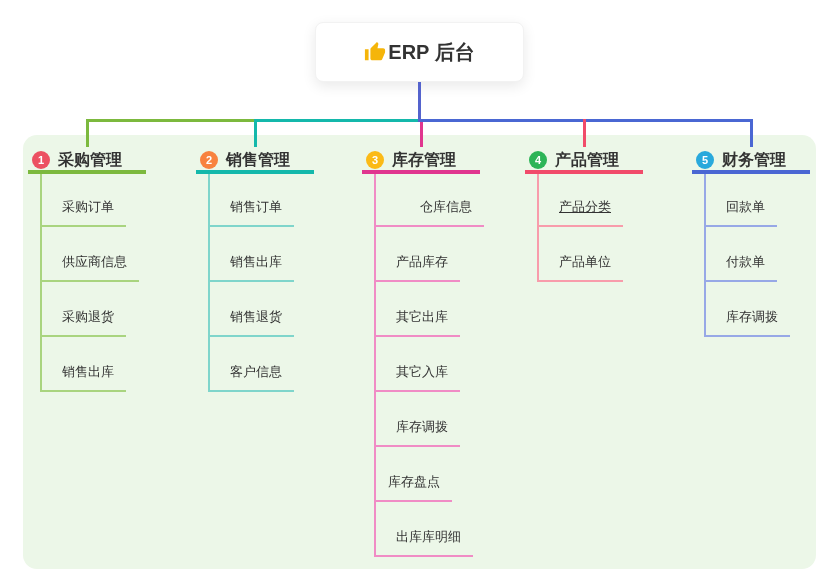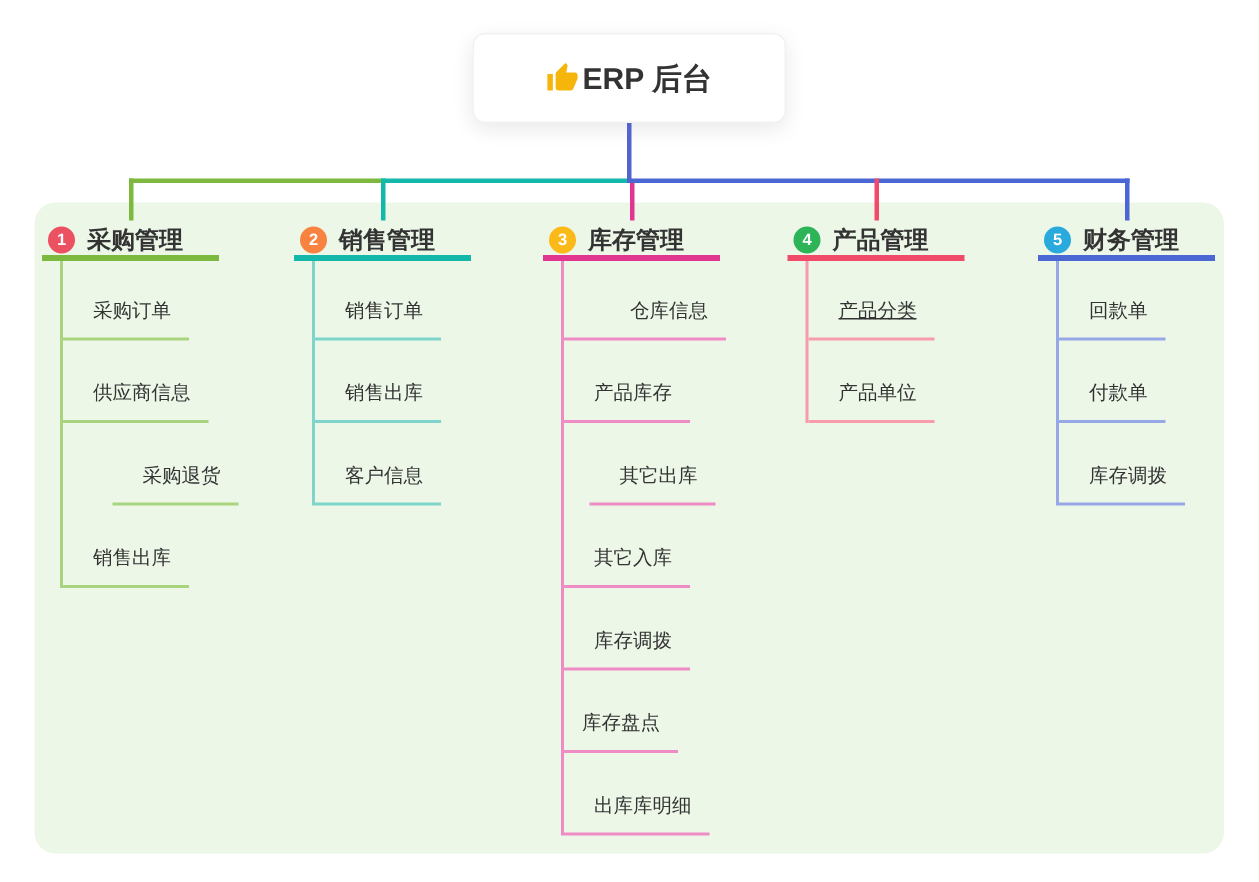--- a/index.html
+++ b/index.html
@@ -85,58 +85,61 @@
           <span>采购管理</span>
         </div>
         <div class="children" style="border-left-color: rgb(169, 212, 127);">
           <div class="child-row">
             <span style="border-bottom-color: rgb(169, 212, 127);">采购订单</span>
           </div>
           <div class="child-row">
             <span style="border-bottom-color: rgb(169, 212, 127);">供应商信息</span>
           </div>
           <div class="child-row">
-            <span style="border-bottom-color: rgb(169, 212, 127); margin-left: 33px;">采购退货</span>
+            <span style="border-bottom-color: rgb(169, 212, 127);">采购退货</span>
           </div>
           <div class="child-row">
             <span style="border-bottom-color: rgb(169, 212, 127);">销售出库</span>
           </div>
         </div>
       </div>
       <div class="branch" style="left: 196px;">
         <div class="branch-header" style="border-bottom-color: rgb(20, 184, 171); min-width: 118px;">
           <div class="badge" style="background: rgb(248, 130, 63);">2</div>
           <span>销售管理</span>
         </div>
         <div class="children" style="border-left-color: rgb(127, 213, 203);">
           <div class="child-row">
             <span style="border-bottom-color: rgb(127, 213, 203);">销售订单</span>
           </div>
           <div class="child-row">
             <span style="border-bottom-color: rgb(127, 213, 203);">销售出库</span>
           </div>
           <div class="child-row">
+            <span style="border-bottom-color: rgb(127, 213, 203);">销售退货</span>
+          </div>
+          <div class="child-row">
             <span style="border-bottom-color: rgb(127, 213, 203);">客户信息</span>
           </div>
         </div>
       </div>
       <div class="branch" style="left: 362px;">
         <div class="branch-header" style="border-bottom-color: rgb(224, 54, 143); min-width: 118px;">
           <div class="badge" style="background: rgb(251, 186, 23);">3</div>
           <span>库存管理</span>
         </div>
         <div class="children" style="border-left-color: rgb(240, 140, 197);">
           <div class="child-row">
             <span style="border-bottom-color: rgb(240, 140, 197); padding-left: 44px;">仓库信息</span>
           </div>
           <div class="child-row">
             <span style="border-bottom-color: rgb(240, 140, 197);">产品库存</span>
           </div>
           <div class="child-row">
-            <span style="border-bottom-color: rgb(240, 140, 197); margin-left: 17px;">其它出库</span>
+            <span style="border-bottom-color: rgb(240, 140, 197);">其它出库</span>
           </div>
           <div class="child-row">
             <span style="border-bottom-color: rgb(240, 140, 197);">其它入库</span>
           </div>
           <div class="child-row">
             <span style="border-bottom-color: rgb(240, 140, 197);">库存调拨</span>
           </div>
           <div class="child-row">
             <span style="border-bottom-color: rgb(240, 140, 197); padding-left: 12px;">库存盘点</span>
           </div>

